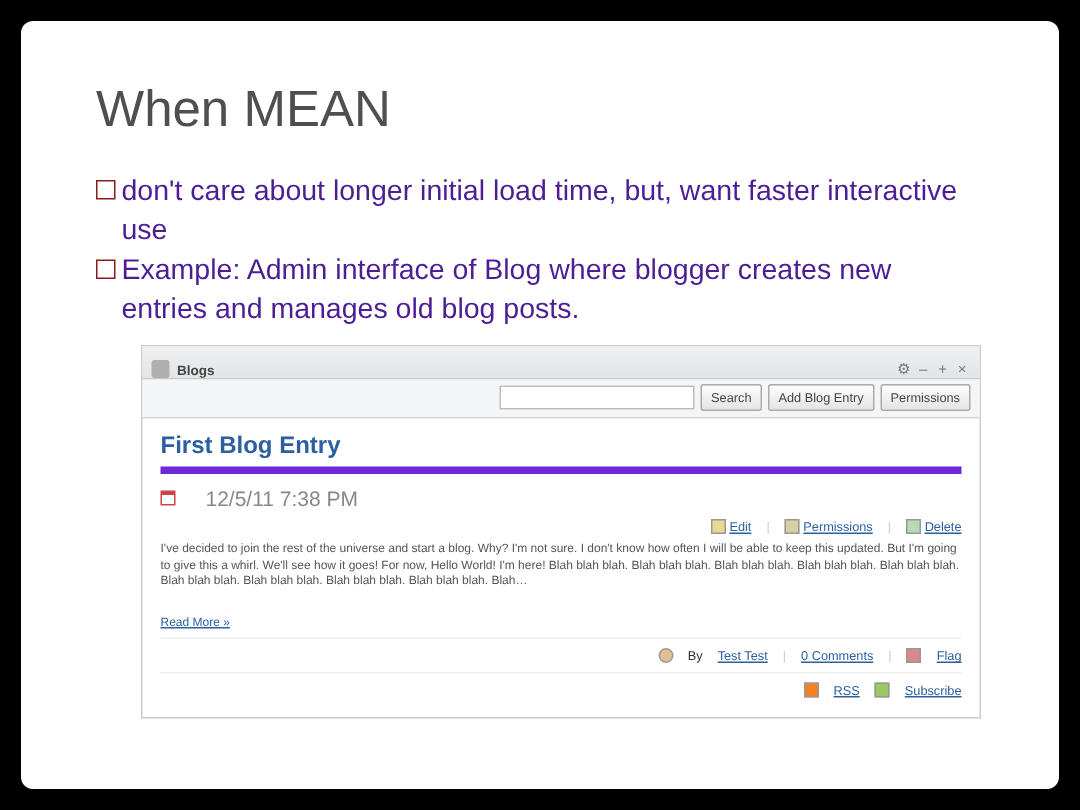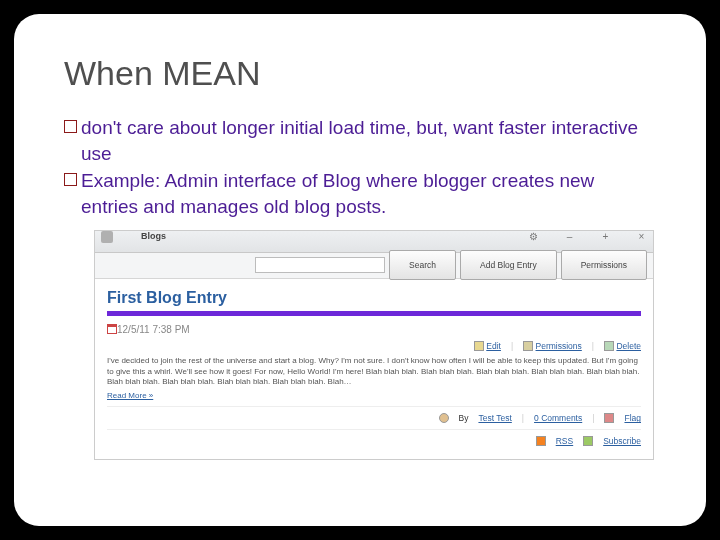--- a/index.html
+++ b/index.html
@@ -6,21 +6,21 @@
   body {
     width: 720px; height: 540px;
     background: #000;
     font-family: Arial, Helvetica, sans-serif;
     position: relative;
   }
   .slide {
     position: absolute;
     top: 14px; left: 14px; right: 14px; bottom: 14px;
     background: #fff;
-    border-radius: 25px;
+    border-radius: 8px;
     padding: 40px 50px 20px 50px;
     overflow: hidden;
   }
   .title {
     font-size: 34px;
     color: #4f4f4f;
     font-weight: 400;
     margin-bottom: 22px;
   }
   .bullets {
@@ -45,24 +45,23 @@
     width: 560px;
     border: 1px solid #ccc;
     background: #fff;
     font-size: 9px;
     color: #333;
   }
   .shot-header {
     background: linear-gradient(#eef0f2, #e2e4e6);
     height: 22px;
     display: flex;
-    align-items: flex-start;
+    align-items: flex-end;
     padding: 0 6px;
     border-bottom: 1px solid #c8c8c8;
-    gap: 23px;
   }
   .shot-header .hicn {
     width: 12px; height: 12px;
     background: #b0b0b0;
     margin-right: 5px;
     border-radius: 2px;
   }
   .shot-header .htitle { font-weight: bold; color: #444; }
   .shot-header .spacer { flex: 1; }
   .shot-header .wc {
@@ -80,43 +79,43 @@
     gap: 4px;
   }
   .shot-toolbar .searchbox {
     flex: 0 0 130px;
     height: 16px;
     border: 1px solid #bcbcbc;
     background: #fff;
     margin-left: auto;
   }
   .shot-toolbar .btn {
-    height: 30px;
-    padding: 0 19px;
+    height: 18px;
+    padding: 0 6px;
     background: linear-gradient(#fdfdfd, #e4e4e4);
     border: 1px solid #aaa;
     border-radius: 2px;
     font-size: 8.5px;
     color: #444;
     display: flex; align-items: center;
     cursor: pointer;
   }
 
   .shot-body { padding: 10px 12px 8px 12px; }
   .entry-title {
     color: #2b5fa0;
     font-size: 16px;
     font-weight: bold;
     border-bottom: 5px solid #6d28d9;
     padding-bottom: 4px;
     margin-bottom: 8px;
   }
   .meta-row {
-    display: flex; align-items: center; gap: 0;
-    color: #888; font-size: 10px; margin-bottom: 6px;
+    display: flex; align-items: center; gap: 20px;
+    color: #888; font-size: 14px; margin-bottom: 6px;
   }
   .meta-row .cal {
     width: 10px; height: 10px;
     background: #fff; border: 1px solid #c44; border-top: 3px solid #c44;
   }
   .actions-row, .author-row, .rss-row {
     display: flex; align-items: center; gap: 10px;
     font-size: 8.5px; margin: 5px 0; justify-content: flex-end;
   }
   .actions-row a, .author-row a, .rss-row a {
@@ -134,21 +133,21 @@
   .micon.rss  { background: #f58220; }
   .micon.sub  { background: #9cc964; }
   .sep { color: #ccc; }
 
   .content-text {
     font-size: 8px; color: #555; line-height: 1.3;
     margin-top: 4px;
   }
   .readmore {
     color: #2b5fa0; text-decoration: underline;
-    font-size: 8px; cursor: pointer; display: inline-block; margin-top: 4px;
+    font-size: 8px; cursor: pointer; display: inline-block; margin-top: 18px;
   }
   .divider { border-top: 1px solid #eee; margin: 6px 0; }
 
   .footer-row {
     background: #edeff1; padding: 4px 12px;
     font-size: 8.5px; color: #666;
     border-top: 1px solid #d8d8d8;
   }
 </style>
 </head>

